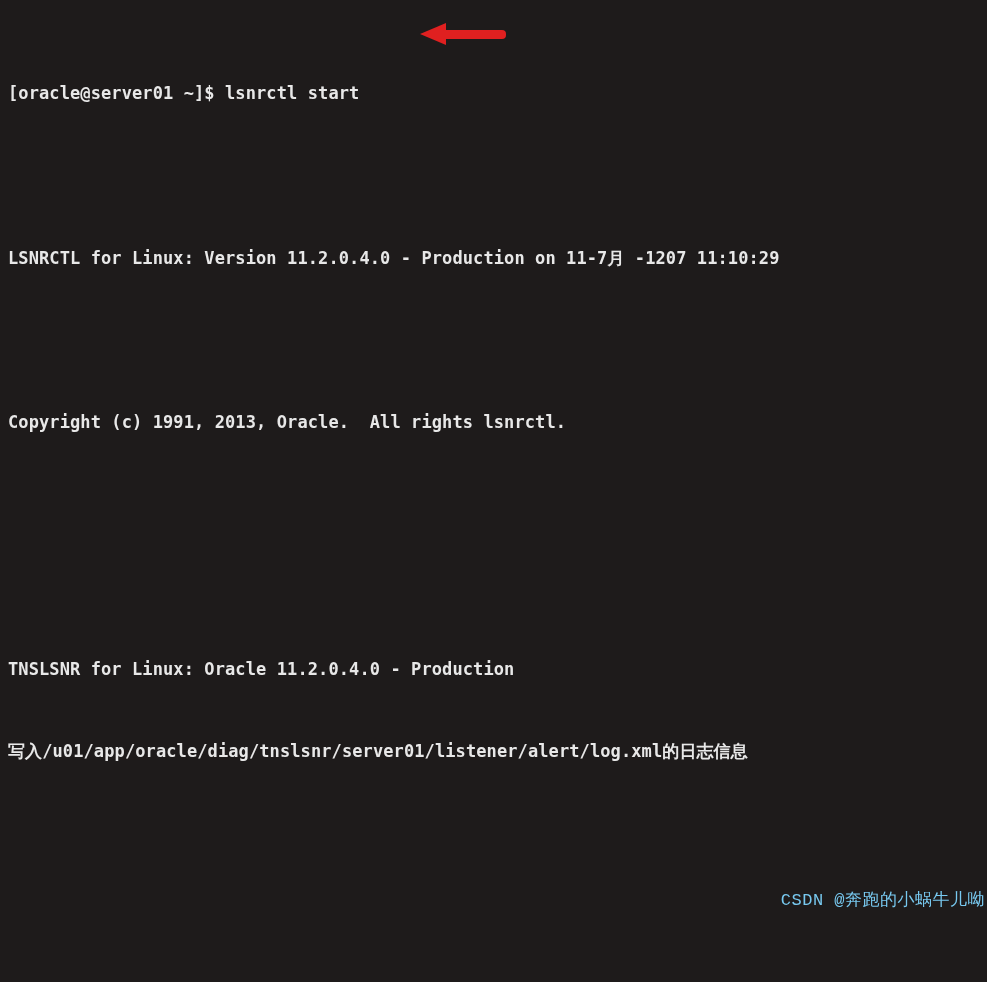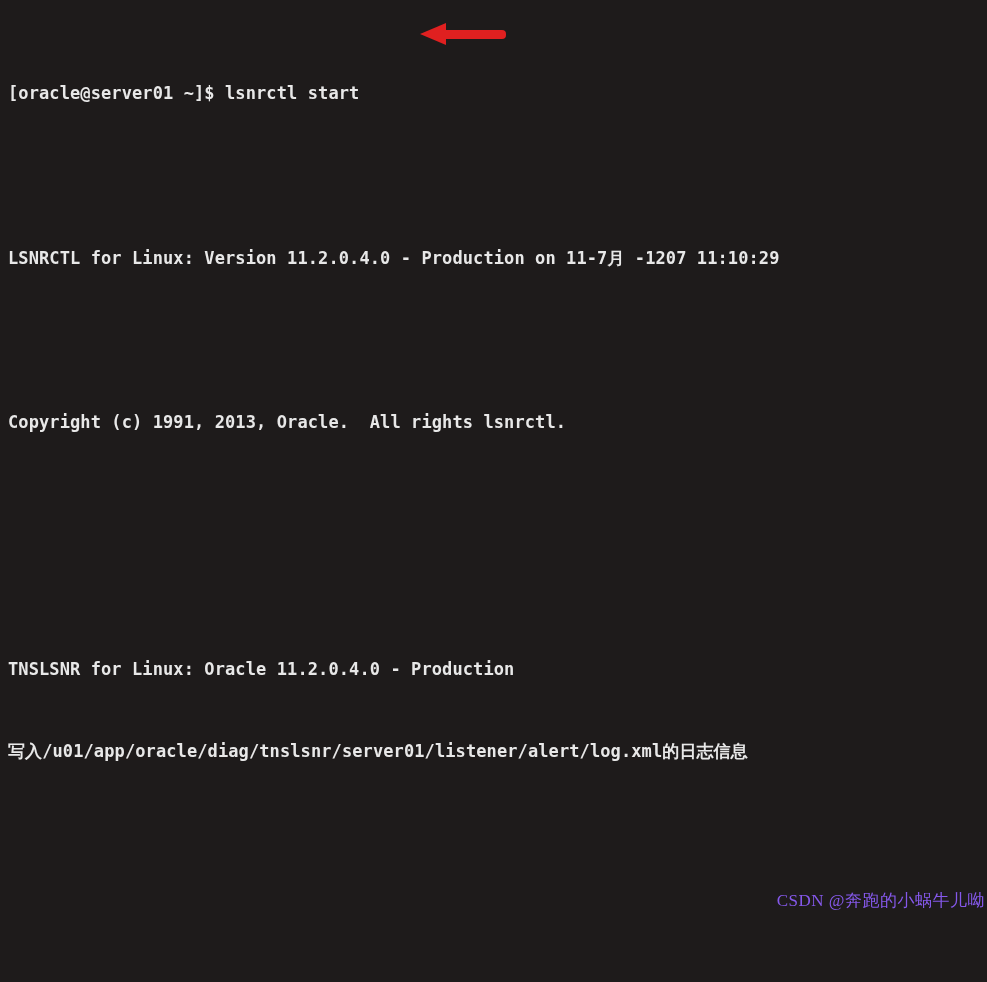--- a/index.html
+++ b/index.html
@@ -71,24 +71,24 @@
     width: 11px;
     height: 9px;
     background: #f0f0f0;
   }
 
   
   #watermark {
     position: absolute;
     right: 10px;
     bottom: 6px;
-    font-family: Liberation Serif, serif;
+    font-family: Liberation Mono, monospace;
     font-size: 17px;
     font-weight: 400;
-    color: #8b5cf6;
+    color: #7dd3fc;
     letter-spacing: 0.5px;
     opacity: 0.95;
   }
 </style>
 </head>
 <body>
 
 <div id="terminal">
 
   <div id="screen">

